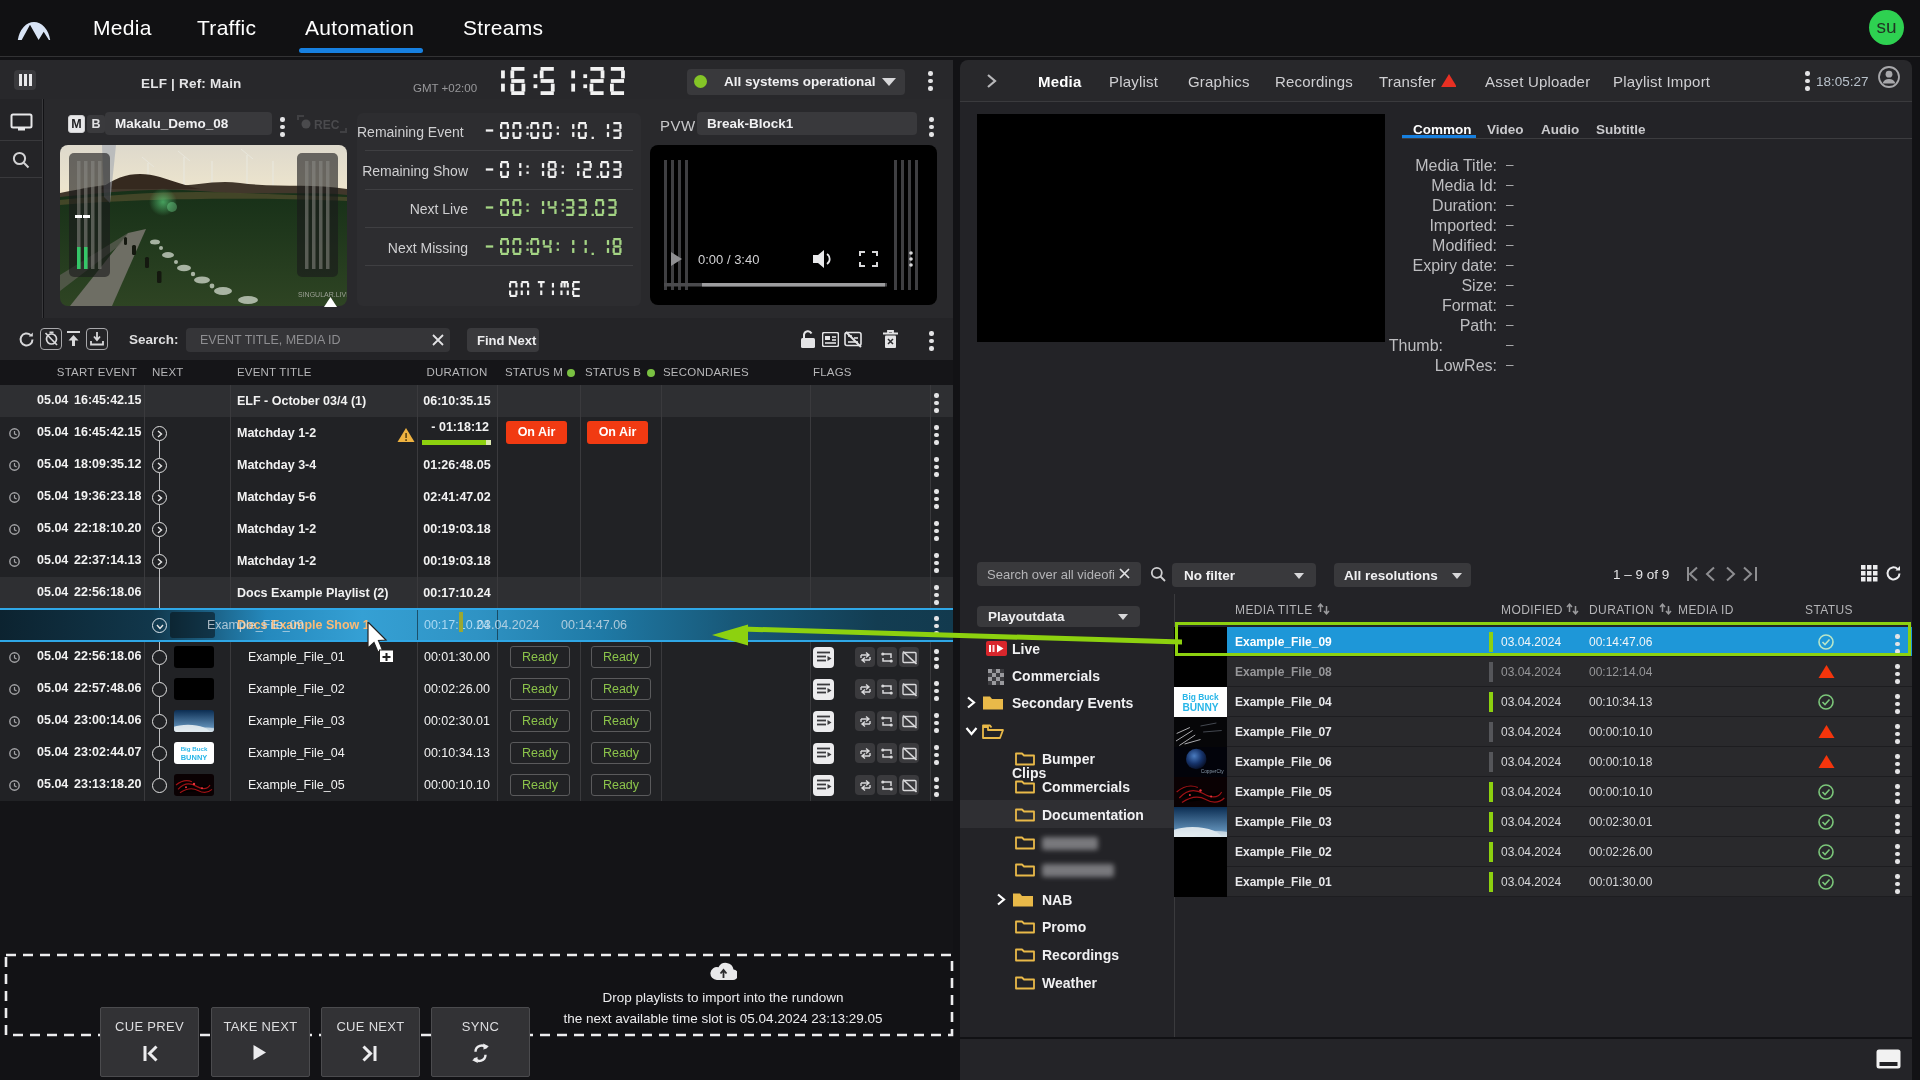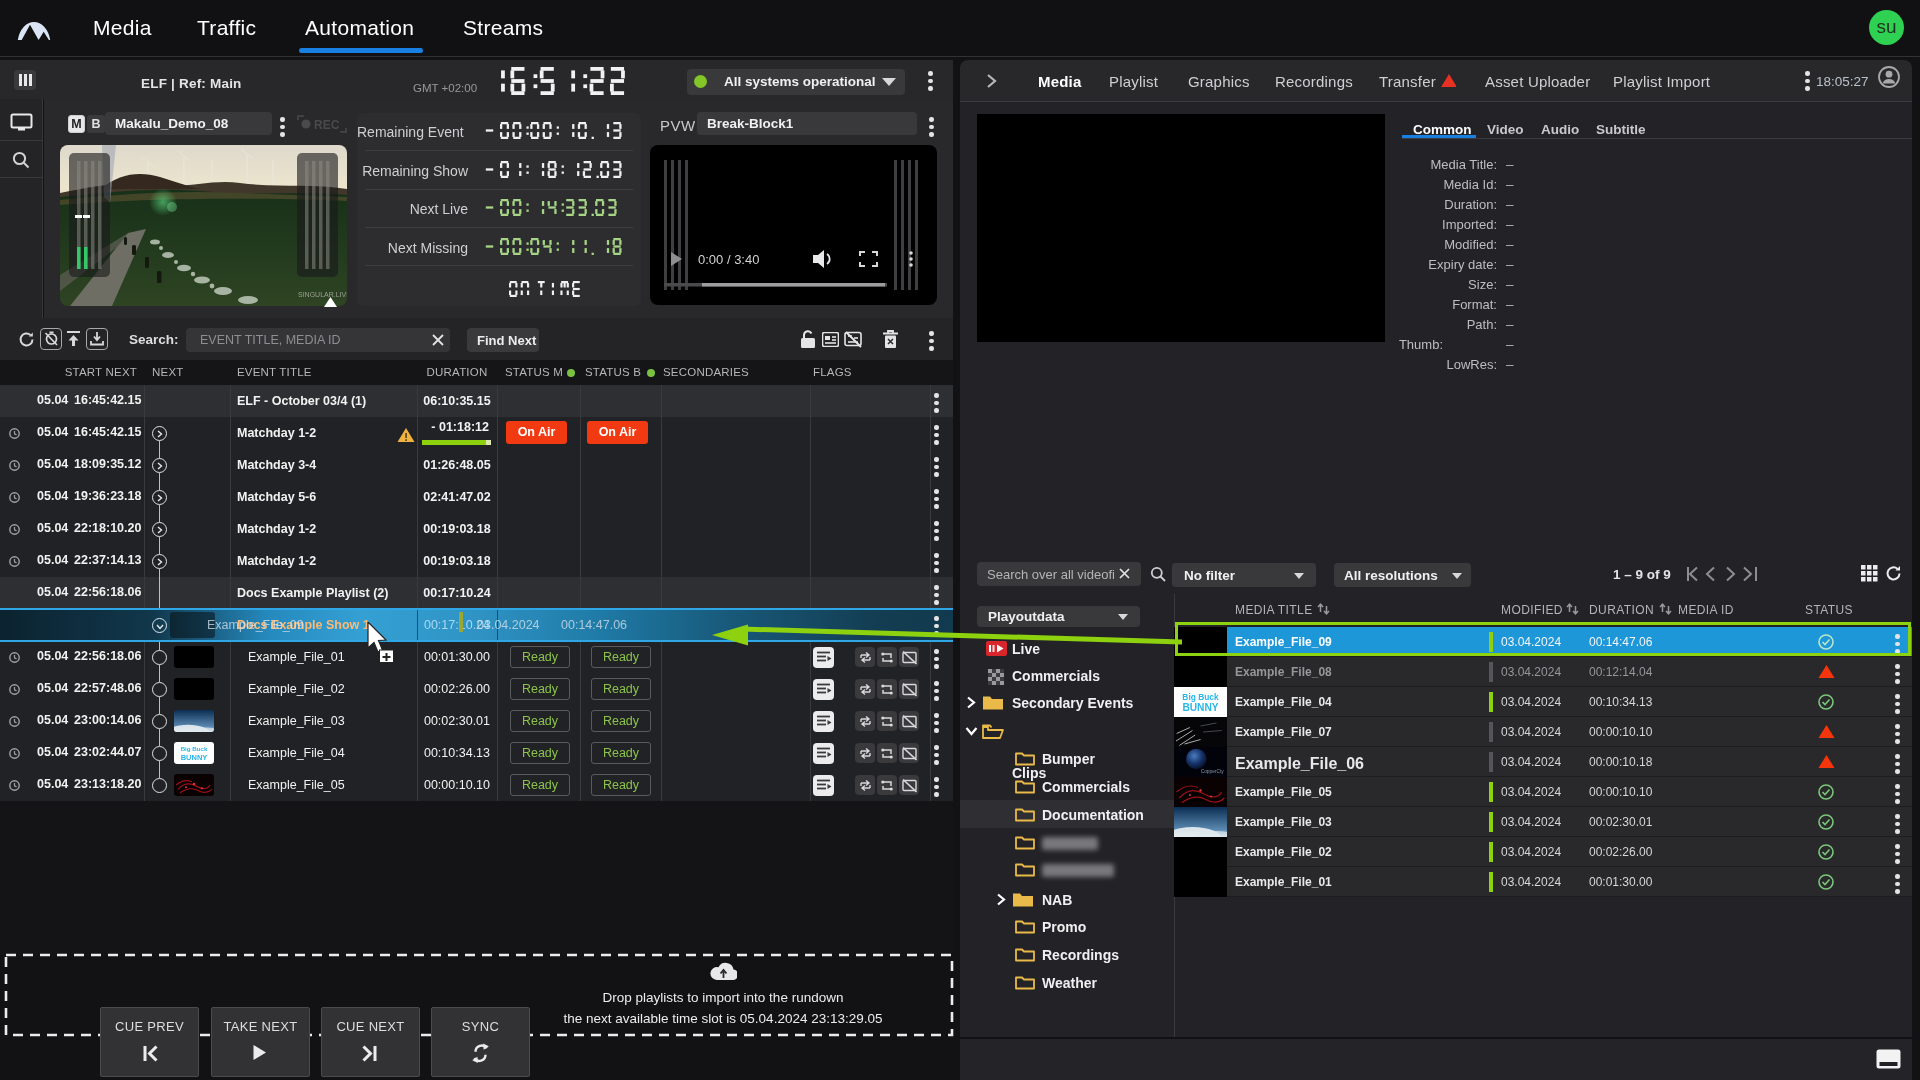--- a/index.html
+++ b/index.html
@@ -14,21 +14,21 @@
   .hcell { position:absolute; top:366px; font-size:11.5px; color:#b6b6b8; letter-spacing:0.2px; }
   .row { position:absolute; left:0; width:953px; height:32px; background:#212225; }
   .row.group { background:#2e2f32; }
   .vline { position:absolute; width:1px; background:#3a3a3d; }
   .rtxt { position:absolute; font-size:12.5px; font-weight:bold; color:#f2f2f2; white-space:nowrap; }
   .tme { font-size:12.5px !important; }
   .linkcirc { position:absolute; width:15px; height:15px; border:1.5px solid #e2e2e2; border-radius:50%; background:#212225; color:#e8e8e8; }
   .ready { position:absolute; width:60px; height:22px; border:1px solid #5a5a5c; border-radius:3px; color:#8bc34a; font-size:12.5px; text-align:center; line-height:20px; }
   .onair { position:absolute; width:61px; height:23px; background:#f13a12; border-radius:3px; color:#fff; font-size:12.5px; font-weight:bold; text-align:center; line-height:23px; }
   .fbtn { position:absolute; width:20px; height:20px; background:#3a3a3d; border-radius:4px; }
-  .meta-label { position:absolute; width:140px; text-align:right; font-size:13px; color:#bebec1; }
+  .meta-label { position:absolute; width:140px; text-align:right; font-size:16px; color:#bebec1; }
   .tab { position:absolute; top:122px; font-size:13.5px; font-weight:bold; }
   .libhdr { position:absolute; top:603px; font-size:12px; color:#b4b4b7; letter-spacing:0.4px; }
   .librow { position:absolute; left:1174px; width:738px; height:30px; background:#29292c; }
   .treelbl { position:absolute; font-size:14px; font-weight:bold; color:#f0f0f2; white-space:nowrap; }
   .caret { position:absolute; width:0; height:0; border-left:5.5px solid transparent; border-right:5.5px solid transparent; border-top:6.5px solid #d8d8da; }
   .bigbtn { position:absolute; top:1007px; width:99px; height:70px; background:#323235; border:1px solid #4b4b4e; border-radius:2px; text-align:center; }
   .bigbtn .lbl { margin-top:11px; font-size:13px; color:#dedee0; letter-spacing:0.3px; font-family:"Liberation Sans", sans-serif; }
 </style>
 </head>
 <body>
@@ -529,21 +529,21 @@
       <path d="M1,3.5 L16,3.5 M6,3 L6,1 L11,1 L11,3" stroke="#e4e4e6" stroke-width="1.8" fill="none"></path>
       <rect x="3" y="5.5" width="11" height="12.5" rx="1" fill="#e4e4e6"></rect>
       <path d="M6,9 L11,14 M11,9 L6,14" stroke="#2a2a2d" stroke-width="1.5"></path>
     </svg>
 <div class="kebab" style="left:929px;top:331px">
       <i></i>
       <i></i>
       <i></i>
     </div>
 <div class="abs" style="left:0px;top:360px;width:953px;height:26px;background:#151518;"></div>
-<div class="hcell" style="left:40px;width:97px;text-align:right">START NEXT</div>
+<div class="hcell" style="left:40px;width:97px;text-align:right">START EVENT</div>
 <div class="hcell" style="left:152px">NEXT</div>
 <div class="hcell" style="left:237px">EVENT TITLE</div>
 <div class="hcell" style="left:505px">STATUS M</div>
 <div class="hcell" style="left:585px">STATUS B</div>
 <div class="hcell" style="left:663px">SECONDARIES</div>
 <div class="hcell" style="left:813px">FLAGS</div>
 <div class="hcell" style="left:417px;width:80px;text-align:center">DURATION</div>
 <div class="abs" style="left:567px;top:369px;width:8px;height:8px;border-radius:50%;background:#7ac142"></div>
 <div class="abs" style="left:647px;top:369px;width:8px;height:8px;border-radius:50%;background:#7ac142"></div>
 <svg class="abs" style="left:929px;top:386px;" width="12" height="8" viewBox="0 0 12 8">
@@ -1145,21 +1145,21 @@
 <svg class="abs" style="left:1150px;top:566px;" width="16" height="16" viewBox="0 0 16 16">
       <circle cx="6.8" cy="6.8" r="5" stroke="#cfcfd1" stroke-width="1.8" fill="none"></circle>
       <line x1="10.5" y1="10.5" x2="15" y2="15" stroke="#cfcfd1" stroke-width="1.8"></line>
     </svg>
 <div class="abs" style="left:1172px;top:563px;width:144px;height:24px;background:#39393c;border-radius:4px"></div>
 <div class="abs" style="left:1184px;top:568px;font-size:13.5px;color:#f0f0f2;font-weight:bold;white-space:nowrap;">No filter</div>
 <div class="caret" style="left:1294px;top:573px"></div>
 <div class="abs" style="left:1334px;top:563px;width:137px;height:24px;background:#39393c;border-radius:4px"></div>
 <div class="abs" style="left:1344px;top:568px;font-size:13.5px;color:#f0f0f2;font-weight:bold;white-space:nowrap;">All resolutions</div>
 <div class="caret" style="left:1452px;top:573px"></div>
-<div class="abs" style="left:1613px;top:567px;font-size:13.5px;color:#e4e4e6;font-weight:bold;white-space:nowrap;">1 – 9 of 9</div>
+<div class="abs" style="left:1613px;top:567px;font-size:13.5px;color:#e4e4e6;font-weight:normal;white-space:nowrap;">1 – 9 of 9</div>
 <svg class="abs" style="left:1686px;top:566px;" width="72" height="16" viewBox="0 0 72 16">
       <g stroke="#8e8e91" stroke-width="2" fill="none">
         <path d="M2,1 L2,15 M11,1.5 L4,8 L11,14.5"></path>
         <path d="M28,1.5 L21,8 L28,14.5"></path>
         <path d="M41,1.5 L48,8 L41,14.5"></path>
         <path d="M58,1.5 L65,8 L58,14.5 M70,1 L70,15"></path>
       </g>
     </svg>
 <svg class="abs" style="left:1861px;top:565px;" width="17" height="17" viewBox="0 0 17 17">
       <g fill="#ececee">
@@ -1370,21 +1370,21 @@
       <defs>
         <radialGradient id="pl1174747" cx="0.4" cy="0.35" r="0.7">
           <stop offset="0" stop-color="#4a7cc0"></stop>
           <stop offset="0.55" stop-color="#16336a"></stop>
           <stop offset="1" stop-color="#060c20"></stop>
         </radialGradient>
       </defs>
       <circle cx="22.259999999999998" cy="12.0" r="10.200000000000001" fill="url(#pl1174747)"></circle>
       <text x="38.16" y="26.4" font-size="4.8" fill="#8899aa" text-anchor="middle" font-family="Liberation Sans">CopperCty</text>
     </svg>
-<div class="abs" style="left:1235px;top:755px;font-size:16px;font-weight:bold;color:#e9e9eb">Example_File_06</div>
+<div class="abs" style="left:1235px;top:755px;font-size:12px;font-weight:bold;color:#e9e9eb">Example_File_06</div>
 <div class="abs" style="left:1489px;top:752px;width:4px;height:20px;background:#55565a;"></div>
 <div class="abs" style="left:1501px;top:755px;font-size:12px;color:#d8d8da">03.04.2024</div>
 <div class="abs" style="left:1589px;top:755px;font-size:12px;color:#d8d8da">00:00:10.18</div>
 <svg class="abs" style="left:1818px;top:754px;" width="17" height="15" viewBox="0 0 17 15">
       <path d="M8.5,1 L16.5,14 L0.5,14 Z" fill="#f5350c"></path>
     </svg>
 <div class="kebab" style="left:1895px;top:754px">
       <i></i>
       <i></i>
       <i></i>

